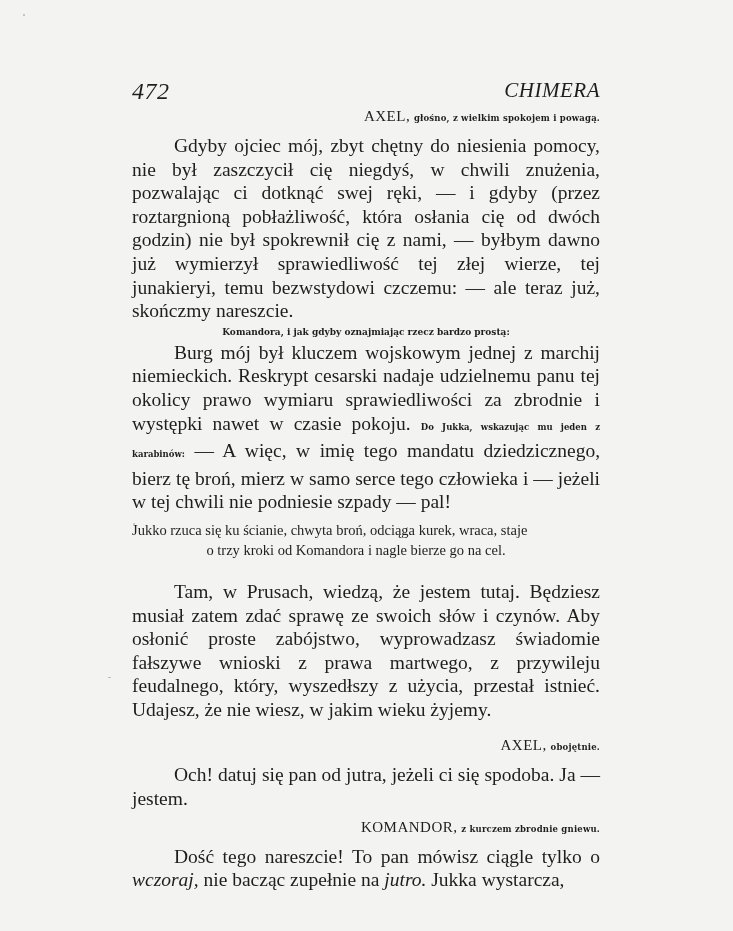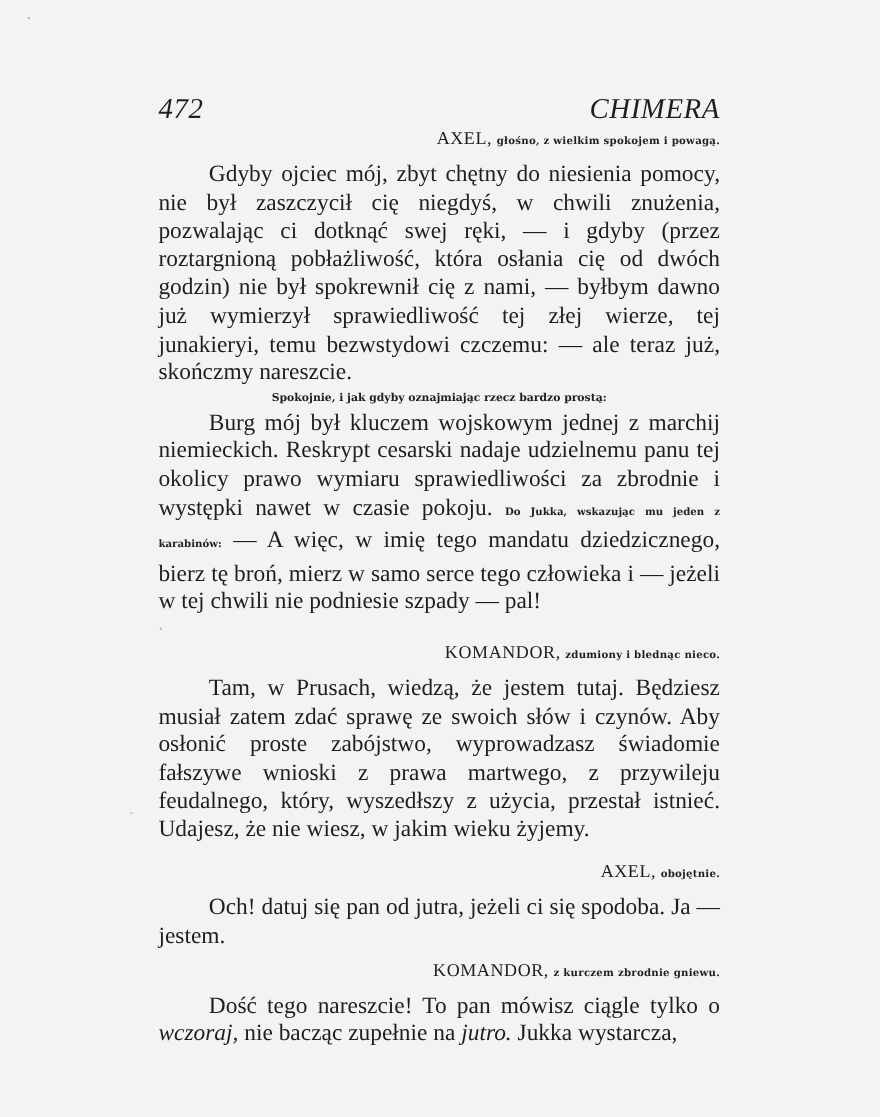--- a/index.html
+++ b/index.html
@@ -31,21 +31,21 @@
       top: 2px;
       font-style: italic;
       font-size: 24px;
       letter-spacing: 0.5px;
     }
     .running-title {
       position: absolute;
       right: 0;
       top: 2px;
       font-style: italic;
-      font-size: 24px;
+      font-size: 21px;
       letter-spacing: 0.5px;
     }
     .speaker-line {
       text-align: right;
       font-size: 15px;
       line-height: 20px;
       margin: 0;
     }
     .speaker-name {
       font-size: 15px;
@@ -113,31 +113,31 @@
   </div>
 
   <p class="speaker-line">
     <span class="speaker-name">AXEL,</span>
     <span class="direction-small">głośno, z wielkim spokojem i powagą.</span>
   </p>
   <div class="gap-s"></div>
 
   <p class="para"><span class="indent"></span><span>Gdyby ojciec mój, zbyt chętny do niesienia pomocy, nie był zaszczycił cię niegdyś, w chwili znużenia, pozwalając ci dotknąć swej ręki, — i gdyby (przez roztargnioną pobłażliwość, która osłania cię od dwóch godzin) nie był spokrewnił cię z nami, — byłbym dawno już wymierzył sprawiedliwość tej złej wierze, tej junakieryi, temu bezwstydowi czczemu: — ale teraz już, skończmy nareszcie.</span></p>
 
-  <p class="stage">Spokojnie, i jak gdyby oznajmiając rzecz bardzo prostą:</p>
+  <p class="stage">Komandora, i jak gdyby oznajmiając rzecz bardzo prostą:</p>
 
   <p class="para"><span class="indent"></span><span>Burg mój był kluczem wojskowym jednej z marchij niemieckich. Reskrypt cesarski nadaje udzielnemu panu tej okolicy prawo wymiaru sprawiedliwości za zbrodnie i występki nawet w czasie pokoju.</span> <span class="inline-dir">Do Jukka, wskazując mu jeden z karabinów:</span> <span>— A więc, w imię tego mandatu dziedzicznego, bierz tę broń, mierz w samo serce tego człowieka i — jeżeli w tej chwili nie podniesie szpady — pal!</span></p>
 
   <div class="gap-s"></div>
+  <p class="stage-block">
+    <span>Jukko rzuca się ku ścianie, chwyta broń, odciąga kurek, wraca, staje</span>
+    <span class="l2">o trzy kroki od Komandora i nagle bierze go na cel.</span>
+  </p>
   <div class="gap-m"></div>
 
-  <p class="speaker-line">
-    <span class="speaker-name">KOMANDOR,</span>
-    <span class="direction-small">zdumiony i blednąc nieco.</span>
-  </p>
   <div class="gap-s"></div>
 
   <p class="para"><span class="indent"></span><span>Tam, w Prusach, wiedzą, że jestem tutaj. Będziesz musiał zatem zdać sprawę ze swoich słów i czynów. Aby osłonić proste zabójstwo, wyprowadzasz świadomie fałszywe wnioski z prawa martwego, z przywileju feudalnego, który, wyszedłszy z użycia, przestał istnieć. Udajesz, że nie wiesz, w jakim wieku żyjemy.</span></p>
 
   <div class="gap-m"></div>
   <p class="speaker-line">
     <span class="speaker-name">AXEL,</span>
     <span class="direction-small">obojętnie.</span>
   </p>
   <div class="gap-s"></div>

